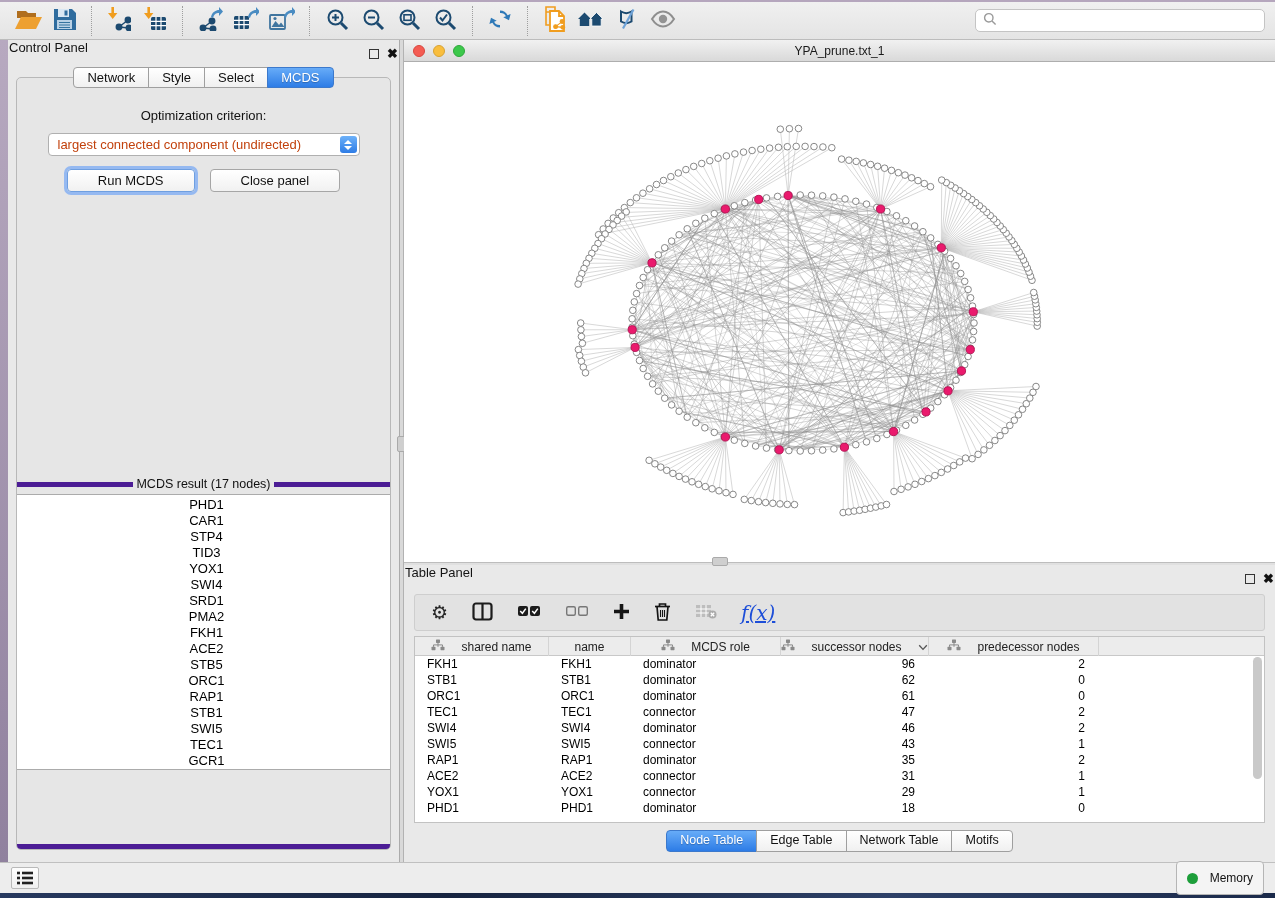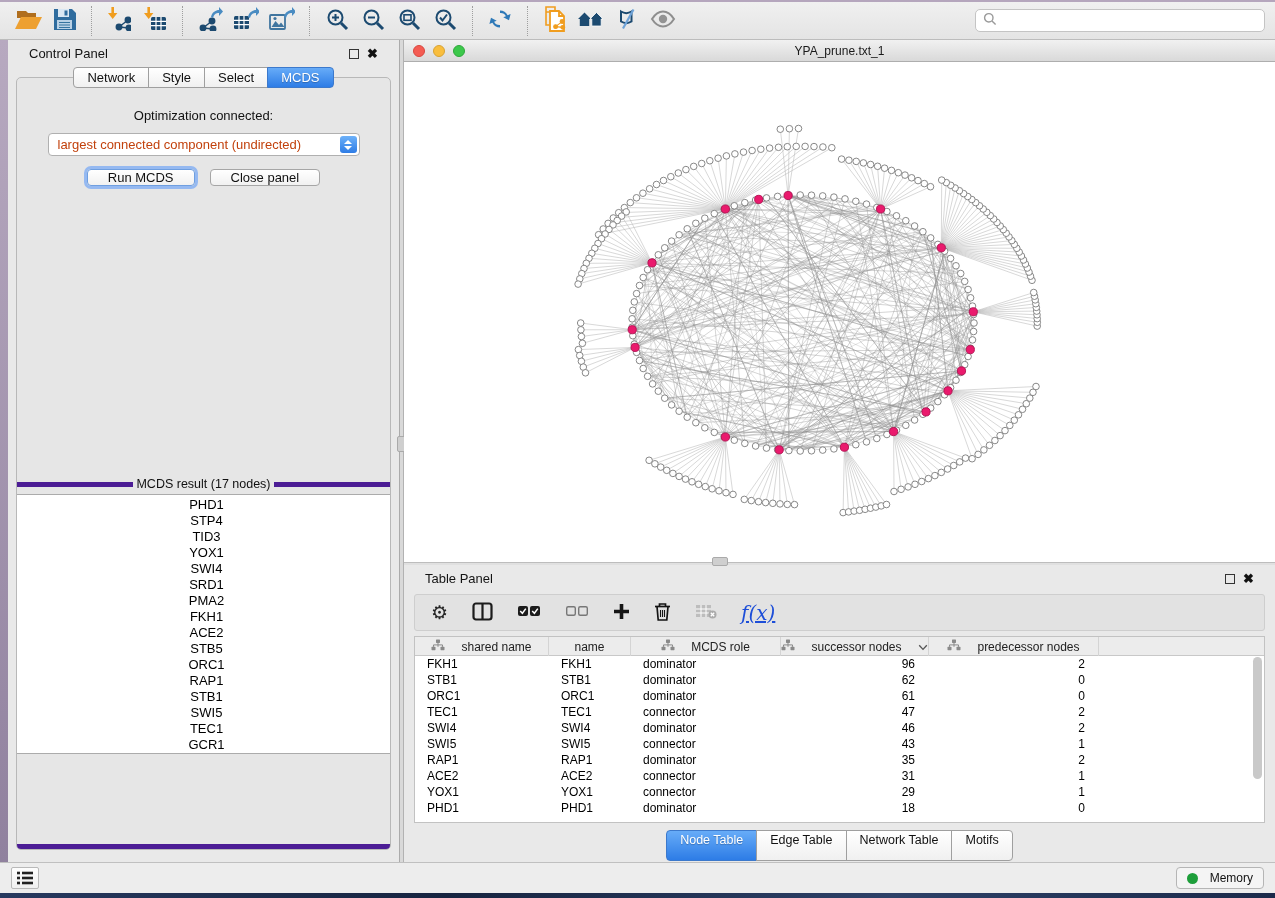--- a/index.html
+++ b/index.html
@@ -19,21 +19,21 @@
   .tb-search input { border:none; outline:none; flex:1; font-size:12px;
     font-family:"Liberation Sans",sans-serif; background:transparent; }
 
   
   .main { display:flex; height:822px; }
   .wall-left { width:8px; background:linear-gradient(#b7a9c0,#90819e); }
 
   
   .control-panel { width:392px; background:#e9e9e9; display:flex; flex-direction:column;
     border-right:1px solid #ababab; }
-  .panel-titlebar { height:27px; display:flex; align-items:center; padding:0 21px;
+  .panel-titlebar { height:27px; display:flex; padding:0 1px;
     font-size:13px; color:#141414; flex:none;gap:24px; }
   .panel-wctrl { margin-left:auto; display:flex; gap:8px; align-items:center; }
   .wc-float { width:10px; height:10px; border:1.5px solid #333; display:inline-block; }
   .wc-close { font-size:13px; font-weight:bold; color:#111; line-height:10px; }
 
   .seg-tabs { display:flex; justify-content:center; position:relative; z-index:2; }
   .seg-tab { height:21px; line-height:20px; padding:0 13px; font-size:13px; color:#111;
     background:linear-gradient(#ffffff,#f0f0f0); border:1px solid #9f9f9f; margin-left:-1px;
     cursor:default; }
   .seg-tab:first-child { border-radius:4px 0 0 4px; margin-left:0; }
@@ -49,21 +49,21 @@
     border-radius:4px; display:flex; align-items:center; font-size:13px; color:#c2410c;
     padding-left:9px; position:relative; }
   .combo-stepper { position:absolute; right:2px; top:2px; bottom:2px; width:17px;
     border-radius:3px; background:linear-gradient(#6db1f9,#2e7ce5);
     display:flex; flex-direction:column; align-items:center; justify-content:center; gap:2px; }
   .combo-stepper .up { width:0; height:0; border-left:4px solid transparent;
     border-right:4px solid transparent; border-bottom:4px solid #fff; }
   .combo-stepper .down { width:0; height:0; border-left:4px solid transparent;
     border-right:4px solid transparent; border-top:4px solid #fff; }
   .btn-row { margin-top:13px; display:flex; gap:15px; }
-  .aq-btn { height:17px; padding:0 20px; font-size:13px; color:#111;
+  .aq-btn { height:23px; padding:0 30px; font-size:13px; color:#111;
     font-family:"Liberation Sans",sans-serif; background:linear-gradient(#ffffff,#f1f1f1);
     border:1px solid #a6a6a6; border-radius:4px; cursor:default; }
   .aq-btn.focused { box-shadow:0 0 0 3px rgba(82,148,250,.55); border-color:#6f9fe0; }
 
   fieldset.result-box { margin-top:auto; width:416px; border:5px solid #4c1d95;
     padding:3px; font-size:12px; color:#111; height:372px; display:flex;text-align:center; }
   fieldset.result-box legend { padding:0 3px; font-size:12.5px; }
   .result-list { flex:1; background:#fff; border:1px solid #ababab; position:relative;
     overflow:hidden; padding:2px 0 0 6px; }
   .result-list .sb-track { position:absolute; top:1px; right:1px; bottom:1px; width:11px;
@@ -110,29 +110,29 @@
   .th:last-child { border-right:none; }
   .t-row { height:16px; }
   .td { font-size:12px; color:#000; line-height:16px; padding-left:12px; overflow:hidden;
     white-space:nowrap; }
   .td.num { text-align:right; padding-right:14px; padding-left:0; }
   .t-scroll { position:absolute; top:20px; right:2px; width:9px; height:163px; }
   .t-thumb { position:absolute; top:0; left:0; width:9px; height:122px; background:#c9c9c9;
     border-radius:5px; }
 
   .tp-tabs { display:flex; justify-content:center; margin-top:7px; }
-  .tp-tabs .seg-tab { font-size:12.5px; height:31px; line-height:18px; }
+  .tp-tabs .seg-tab { font-size:12.5px; height:22px; line-height:18px; }
 
   
   .status-bar { height:31px; background:#ededed; border-top:1px solid #c0c0c0;
     display:flex; align-items:center; padding:0 11px; }
   .st-btn { width:28px; height:22px; background:linear-gradient(#fdfdfd,#f0f0f0);
     border:1px solid #b9b9b9; border-radius:2px; display:flex; align-items:center;
     justify-content:center; }
-  .mem-btn { margin-left:auto; height:22px; padding:0 10px; display:flex; align-items:center;
+  .mem-btn { margin-left:auto; height:34px; padding:0 10px; display:flex; align-items:center;
     gap:12px; background:#f4f4f4; border:1px solid #b5b5b5; border-radius:4px;
     font-size:12px; color:#111; cursor:default; }
   .mem-dot { width:11px; height:11px; border-radius:50%; background:#1d9e3a; }
 
   .wall-bottom { height:5px;
     background:linear-gradient(90deg,#27395f,#172440 35%,#2e4168 70%,#1b2a4a); }
 </style>
 </head>
 <body>
 
@@ -312,37 +312,38 @@
         <span class="wc-close">✖</span>
       </span>
     </div>
     <div class="seg-tabs" id="cp-tabs">
         <div class="seg-tab">Network</div>
         <div class="seg-tab">Style</div>
         <div class="seg-tab">Select</div>
         <div class="seg-tab active">MCDS</div>
       </div>
     <div class="cp-content">
-      <div class="opt-label">Optimization connected:</div>
+      <div class="opt-label">Optimization criterion:</div>
       <div class="combo">
         <span>largest connected component (undirected)</span>
         <span class="combo-stepper">
           <span class="up"></span>
             <span class="down"></span>
         </span>
       </div>
       <div class="btn-row">
         <button class="aq-btn focused">Run MCDS</button>
         <button class="aq-btn">Close panel</button>
       </div>
       <fieldset class="result-box">
         <legend>MCDS result (17 nodes)</legend>
         <div class="result-list" id="result-list">
           <div class="sb-track"></div>
         <div class="list-item">PHD1</div>
+            <div class="list-item">CAR1</div>
             <div class="list-item">STP4</div>
             <div class="list-item">TID3</div>
             <div class="list-item">YOX1</div>
             <div class="list-item">SWI4</div>
             <div class="list-item">SRD1</div>
             <div class="list-item">PMA2</div>
             <div class="list-item">FKH1</div>
             <div class="list-item">ACE2</div>
             <div class="list-item">STB5</div>
             <div class="list-item">ORC1</div>

